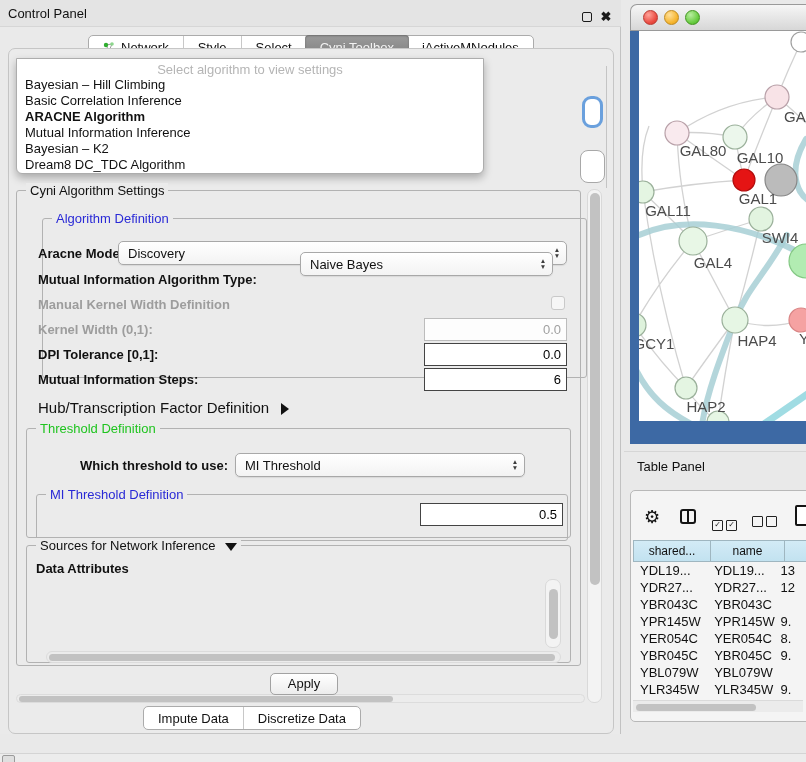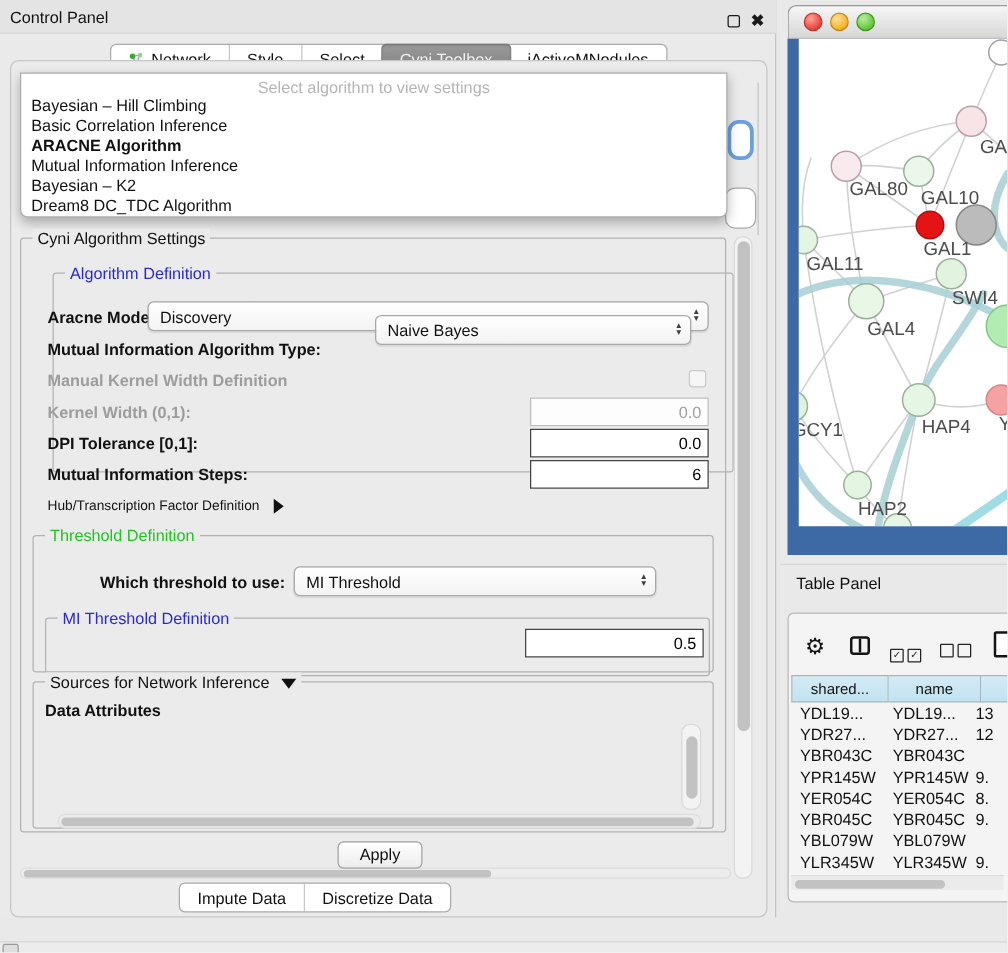--- a/index.html
+++ b/index.html
@@ -25,21 +25,21 @@
   .seg .nicon{margin-right:6px;display:inline-flex;}
 
   .cp-inner{left:8px;top:48px;width:606px;height:686px;background:#ebebeb;border:1px solid #c6c6c6;border-radius:7px;}
 
   
   .frag-combo-focus{left:582px;top:96px;width:21px;height:32px;border:3px solid #6aa0dd;border-radius:9px;background:#fff;}
   .frag-combo{left:580px;top:150px;width:25px;height:33px;border:1px solid #a8a8a8;border-radius:8px;background:#fff;}
   .frag-line{left:606px;top:66px;width:1px;height:122px;background:#c4c4c4;}
 
   
-  .popup{left:16px;top:58px;width:566px;height:116px;background:#fff;border:1px solid #adadad;
+  .popup{left:16px;top:58px;width:468px;height:116px;background:#fff;border:1px solid #adadad;
          border-radius:0 0 6px 6px;box-shadow:0 4px 9px rgba(0,0,0,.28);padding-top:3px;}
   .popup-prompt{text-align:center;color:#b5b5b5;font-size:13px;height:15px;line-height:15px;}
   .pop-item{font-size:13px;height:16px;line-height:16px;padding-left:8px;white-space:nowrap;}
   .pop-item.bold{font-weight:bold;}
 
   
   .groupbox{border:1px solid #b2b2b2;border-radius:3px;}
   .grouptitle{position:absolute;top:-8px;left:9px;background:#ebebeb;padding:0 4px;font-size:13px;white-space:nowrap;}
   .t-blue{color:#2929d6;}
   .t-green{color:#1fc41f;}
@@ -184,21 +184,21 @@
   </div>
   <div class="abs flabel dis" style="left:38px;top:297px;">Manual Kernel Width Definition</div>
   <div class="abs cb" style="left:551px;top:296px;"></div>
   <div class="abs flabel dis" style="left:38px;top:322px;">Kernel Width (0,1):</div>
   <input class="abs tfield dis" style="left: 424px; top: 318px; width: 143px;" readonly="" value="0.0">
   <div class="abs flabel" style="left:38px;top:347px;">DPI Tolerance [0,1]:</div>
   <input class="abs tfield" style="left: 424px; top: 343px; width: 143px;" readonly="" value="0.0">
   <div class="abs flabel" style="left:38px;top:372px;">Mutual Information Steps:</div>
   <input class="abs tfield" style="left: 424px; top: 368px; width: 143px;" readonly="" value="6">
 
-  <div class="abs" style="left:38px;top:399px;font-size:11px;text-align:right;">
+  <div class="abs" style="left:38px;top:399px;font-size:15px;text-align:right;">
     <span>Hub/Transcription Factor Definition</span>
     <span class="tri-right"></span>
   </div>
 
   <div class="abs groupbox" style="left:26px;top:428px;width:545px;height:110px;">
     <span class="grouptitle t-green">Threshold Definition</span>
   </div>
   <div class="abs flabel" style="left:80px;top:458px;">Which threshold to use:</div>
   <div class="abs combo" style="left:235px;top:453px;width:290px;">
     <span>MI Threshold</span>

